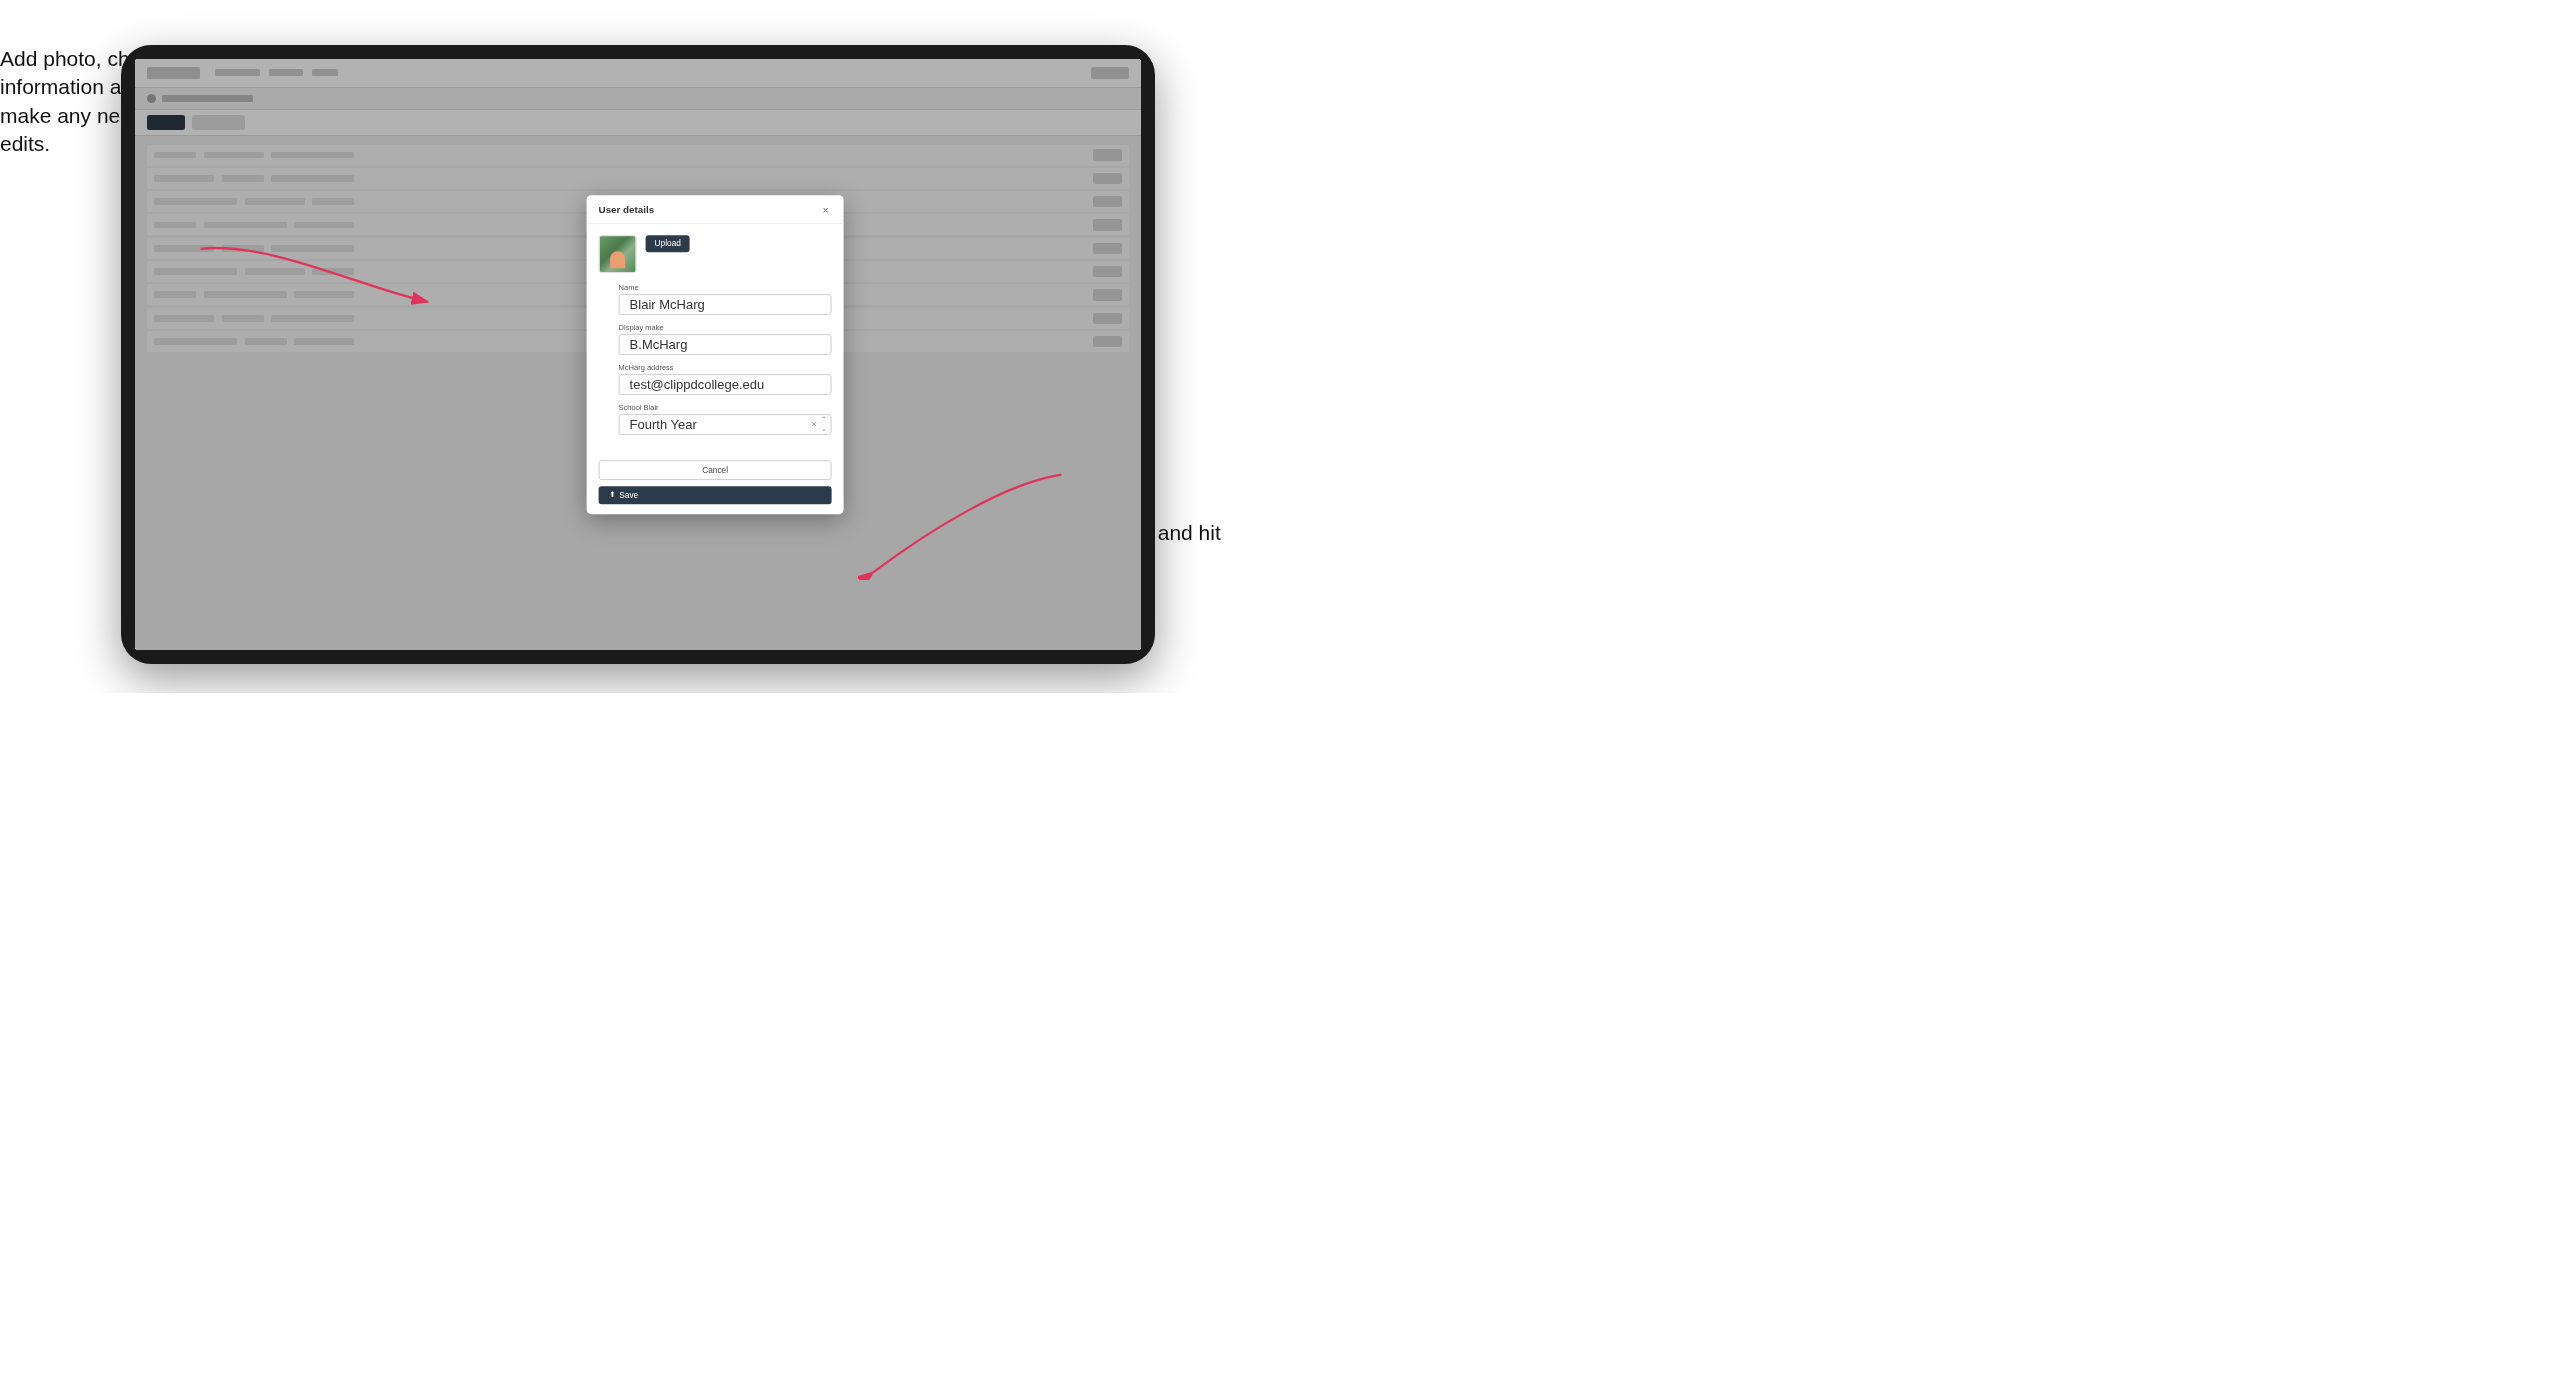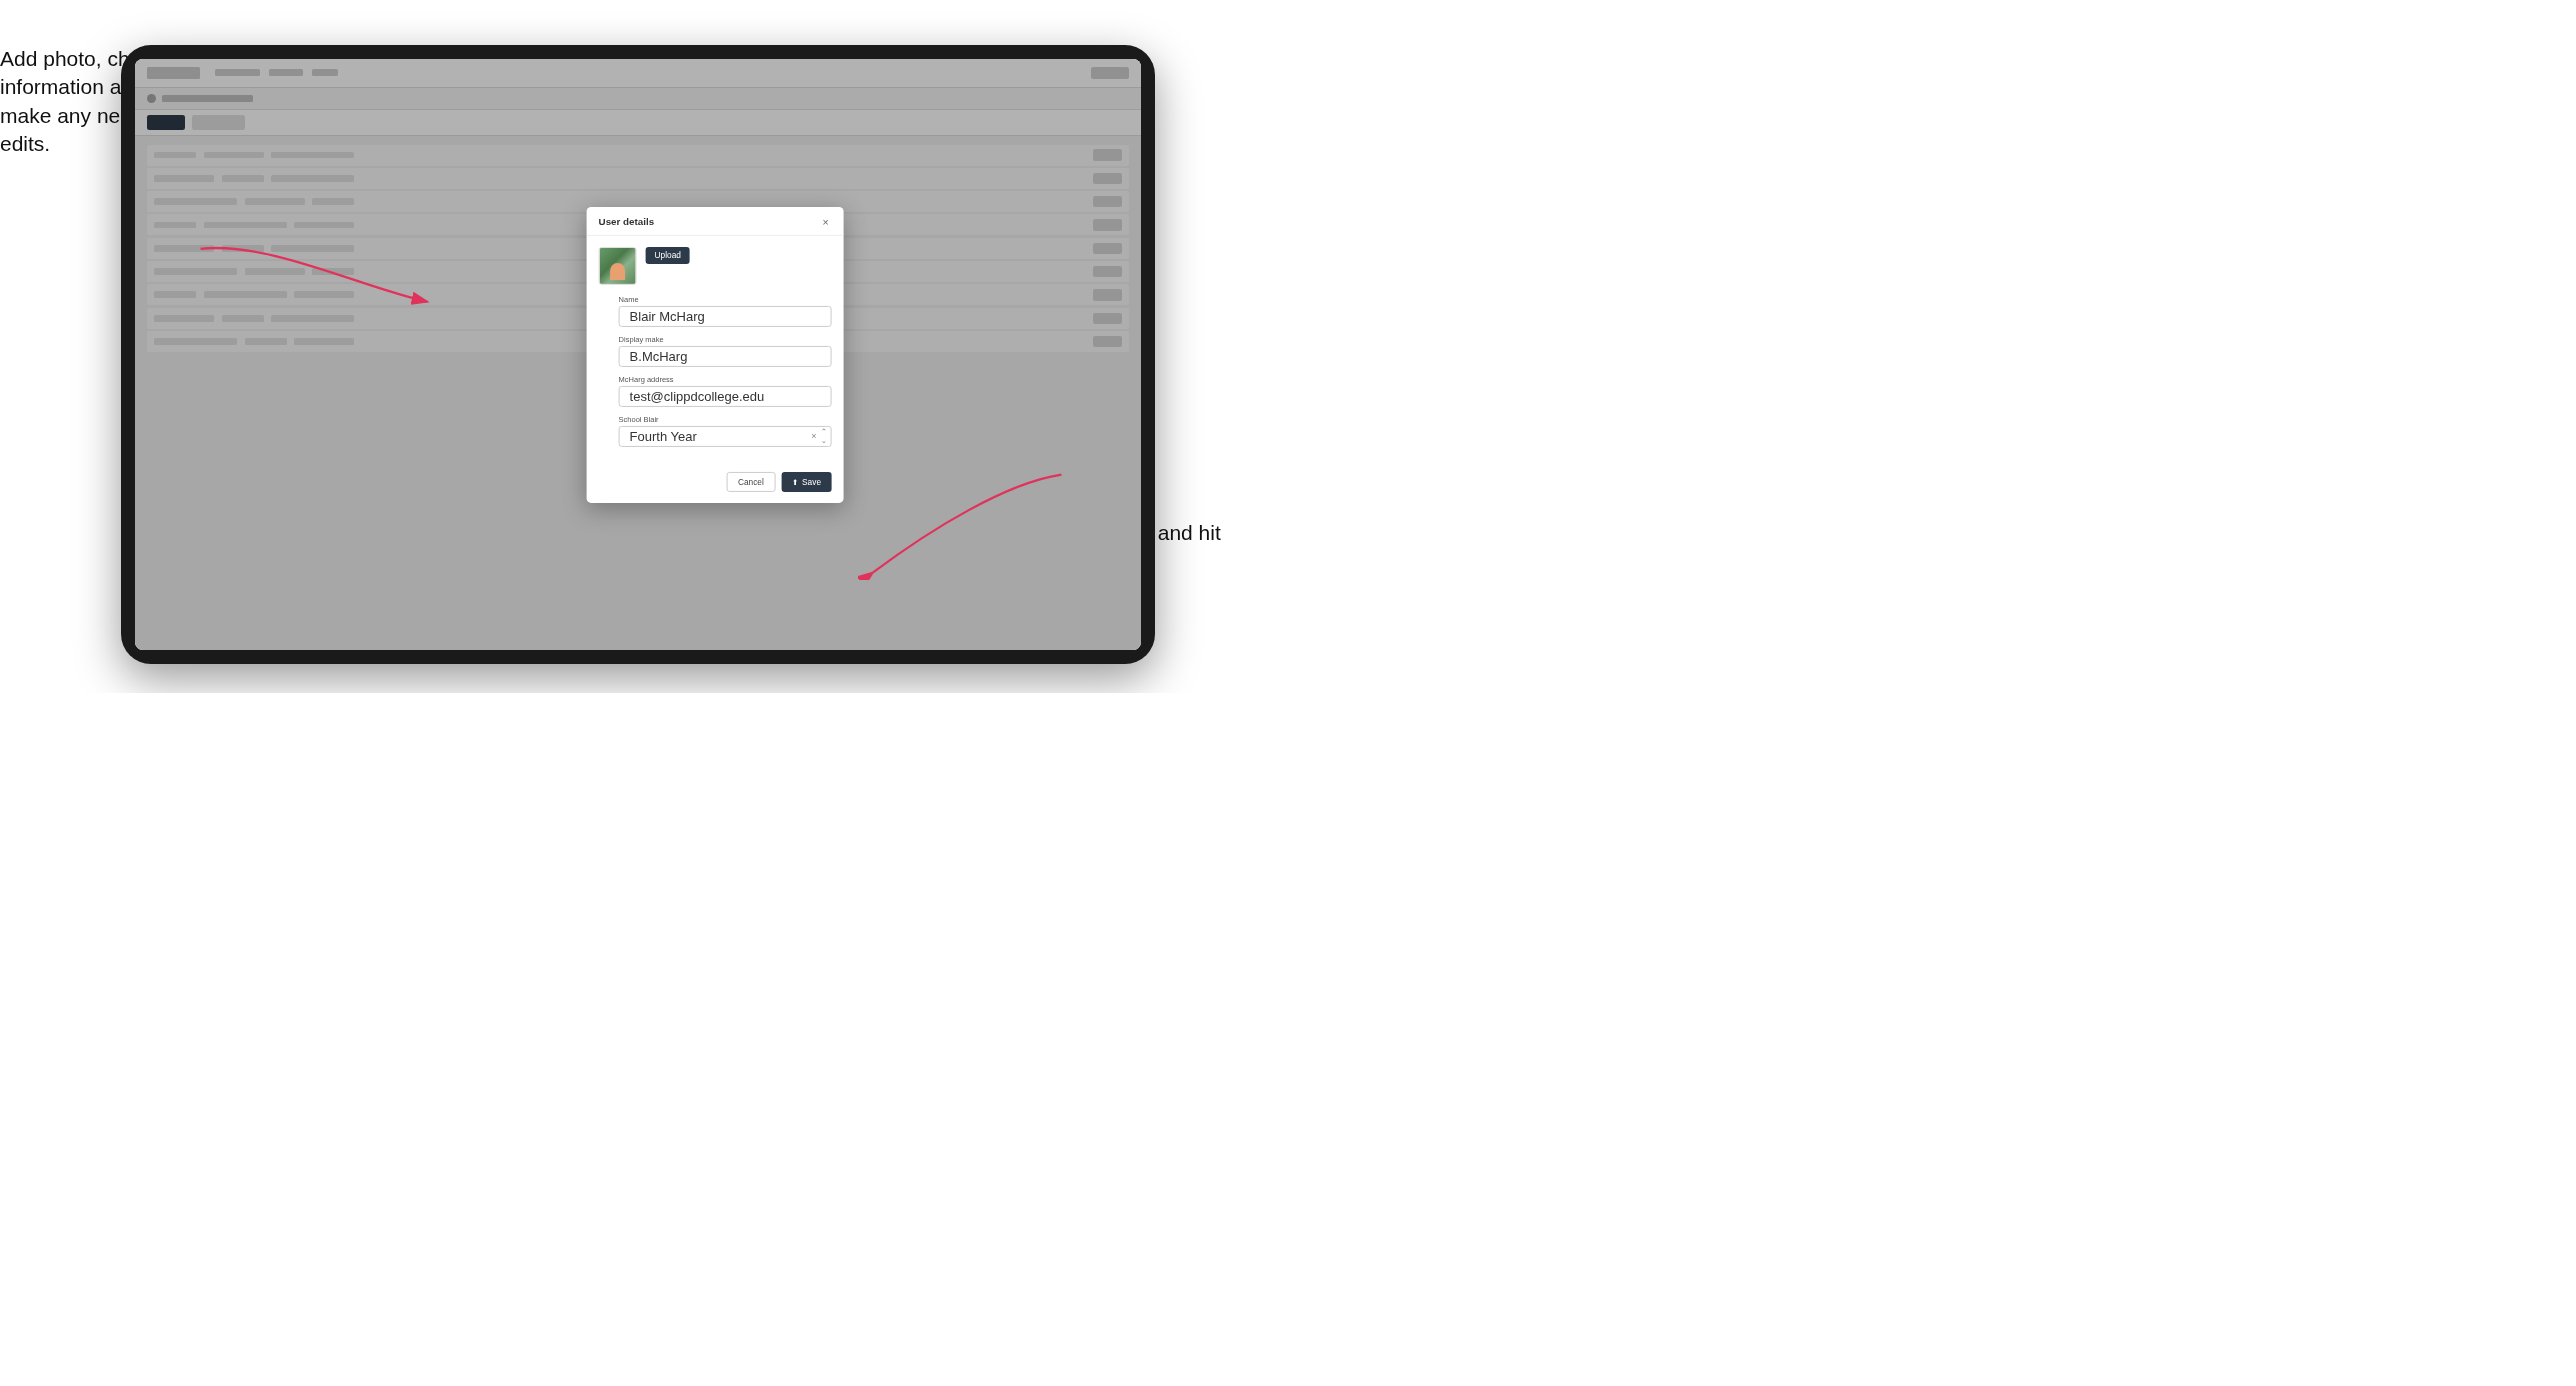--- a/index.html
+++ b/index.html
@@ -52,21 +52,21 @@
       box-shadow: 0 15px 45px rgba(0,0,0,0.4);
     }
 
     .tablet-screen {
       position: absolute;
       left: 13.6px;
       top: 13.6px;
       right: 13.6px;
       bottom: 13.6px;
       background: #c2410c;
-      border-radius: 8px;
+      border-radius: 3px;
       overflow: hidden;
     }
 
     
     .app-bg {
       position: absolute;
       inset: 0;
       background: #e8e8e8;
     }
 
@@ -325,20 +325,21 @@
       color: #888;
       font-size: 7.5px;
     }
 
     
     .modal-footer {
       display: flex;
       justify-content: flex-end;
       gap: 6px;
       padding: 7.5px 12px 10.6px;
+      flex-direction: column;
     }
 
     .btn-cancel {
       padding: 3.8px 10.6px;
       background: #fff;
       border: 0.8px solid #ccc;
       border-radius: 3px;
       font-size: 8.3px;
       color: #444;
       cursor: pointer;

